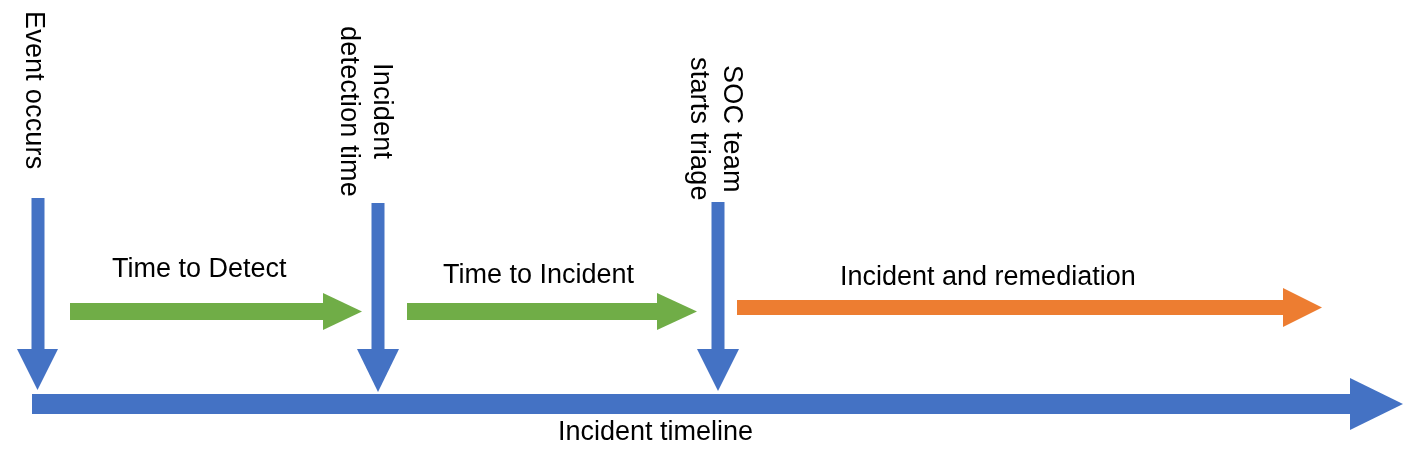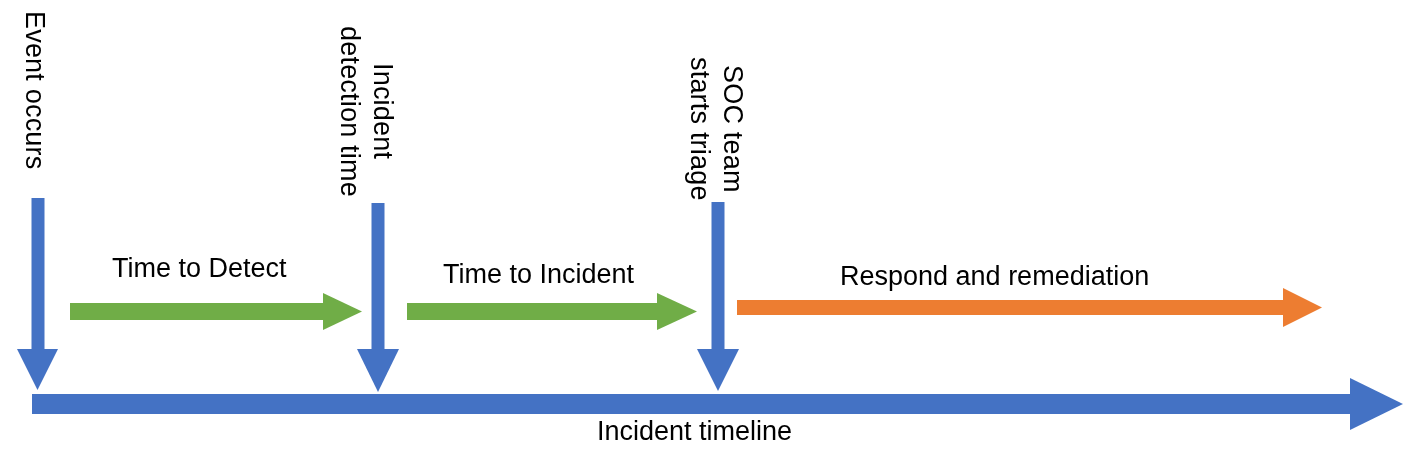--- a/index.html
+++ b/index.html
@@ -77,17 +77,17 @@
   <div class="vlabel" style="left:334px; top:5px; height:212px;">Incident
 detection time</div>
 
   <div class="vlabel" style="left:684px; top:48px; height:162px;">SOC team
 starts triage</div>
 
   <div class="hlabel" style="left:112px; top:254px;">Time to Detect</div>
 
   <div class="hlabel" style="left:443px; top:260px;">Time to Incident</div>
 
-  <div class="hlabel" style="left:840px; top:262px;">Respond and remediation</div>
+  <div class="hlabel" style="left:840px; top:262px;">Incident and remediation</div>
 
-  <div class="hlabel" style="left:558px; top:417px;margin-left:39px;">Incident timeline</div>
+  <div class="hlabel" style="left:558px; top:417px;">Incident timeline</div>
 
 </div>
 
 </body></html>

